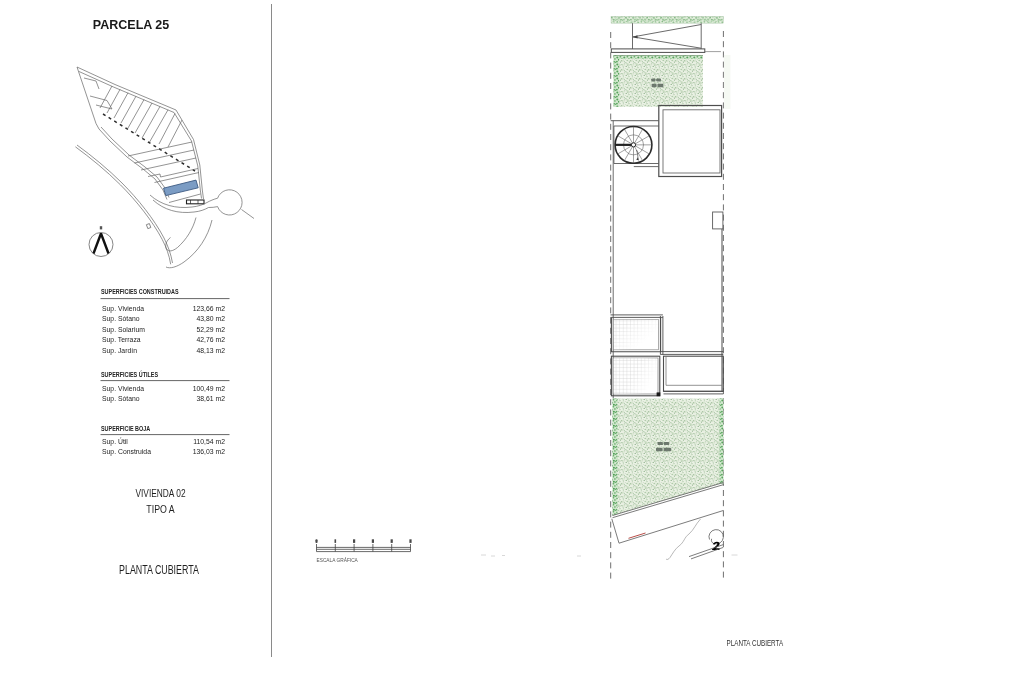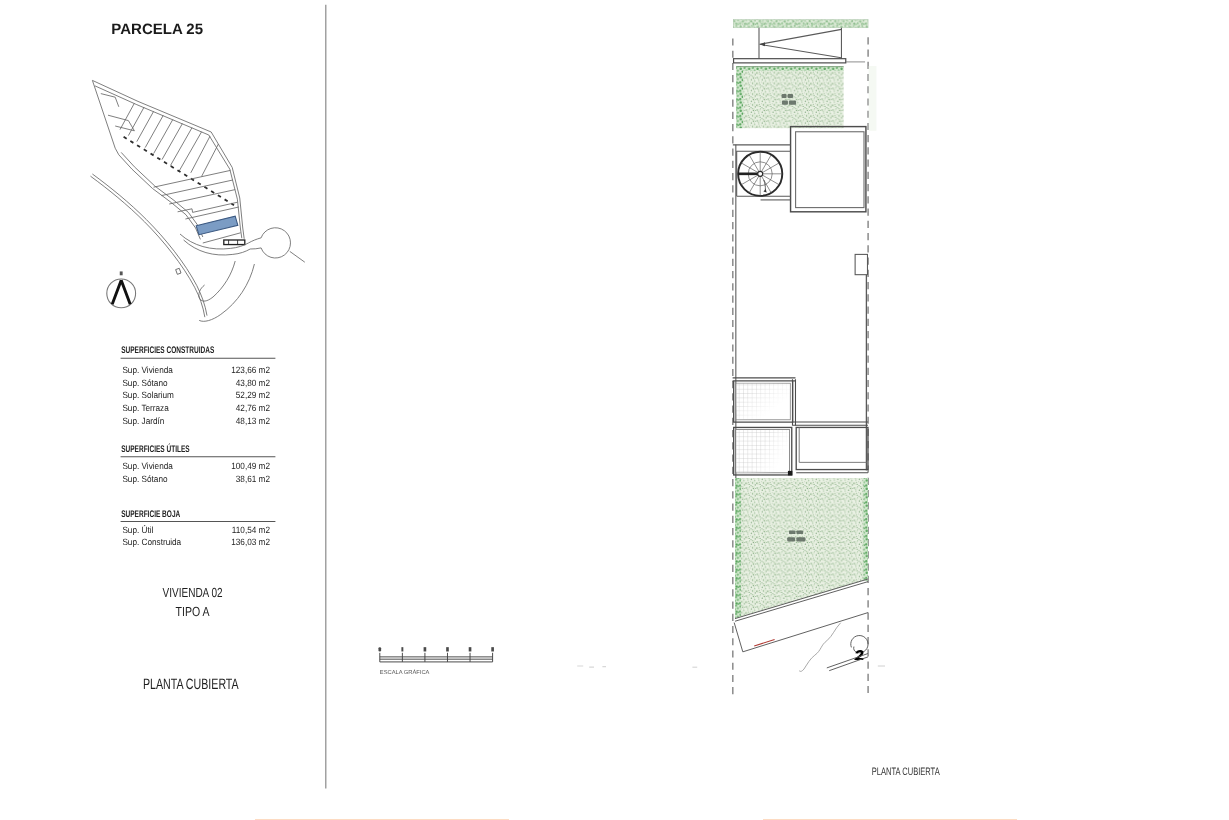--- a/index.html
+++ b/index.html
@@ -1,17 +1,17 @@
 <!DOCTYPE html>
 <html><head>
 <meta charset="utf-8">
 <style>
 html,body{margin:0;padding:0;background:#fff;}
 *{-webkit-font-smoothing:antialiased;}
-#page{position:relative;width:1024px;height:683px;background:#f97316;overflow:hidden;
+#page{position:relative;width:924px;height:683px;background:#f97316;overflow:hidden;
   font-family:"Liberation Sans", sans-serif;}
 svg text{font-family:"Liberation Sans", sans-serif;-webkit-font-smoothing:antialiased;}
 </style>
 </head>
 <body>
 <div id="page">
 <svg width="1024" height="683" viewBox="0 0 1024 683">
 <defs>
   <pattern id="stip" width="9" height="9" patternUnits="userSpaceOnUse">
     <rect width="9" height="9" fill="#eaf1e4"></rect>

